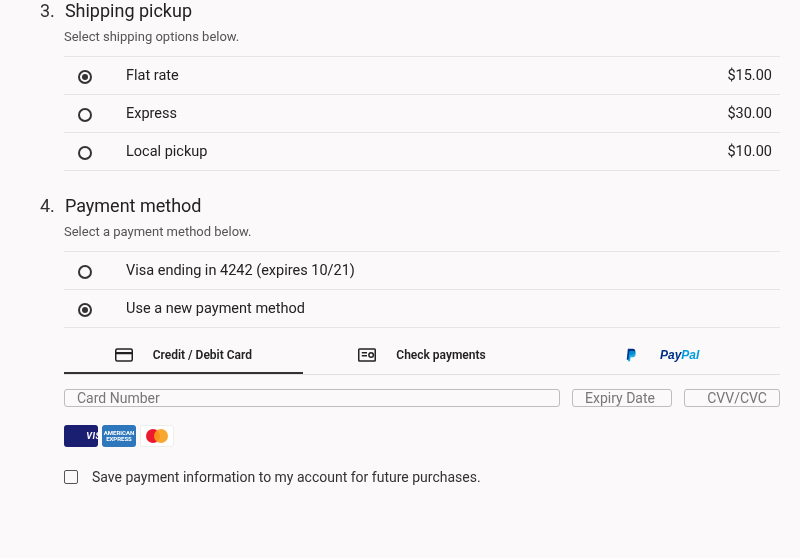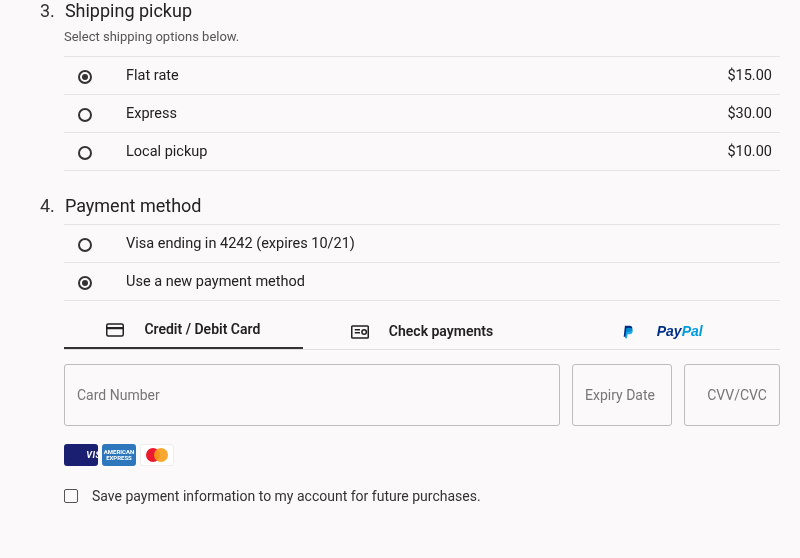--- a/index.html
+++ b/index.html
@@ -42,41 +42,41 @@
   .tabs {
     display: flex;
     margin-left: 24px;
     border-bottom: 1px solid #e0e0e0;
     margin-top: 10px;
   }
   .tab {
     flex: 1;
     text-align: center;
     padding: 10px 4px;
-    font-size: 14px;
+    font-size: 12px;
     font-weight: 600;
     color: #222;
     display: flex;
-    align-items: flex-end;
+    align-items: flex-start;
     justify-content: center;
     gap: 20px;
     cursor: pointer;
   }
   .tab.active { border-bottom: 2px solid #333; }
   .tab svg { width: 18px; height: 14px; }
 
   .paypal-logo { font-style: italic; font-weight: 800; font-family: Arial, sans-serif; }
   .paypal-pay { color: #003087; }
   .paypal-pal { color: #009cde; }
 
   .card-fields { display: flex; gap: 12px; margin-left: 24px; margin-top: 14px; }
   .field {
     border: 1px solid #bdbdbd;
     border-radius: 3px;
-    padding: 22px 12px;
+    padding: 0 12px;
     font-size: 14px;
     color: #777;
     background: #fbf9fa;
   }
   .field.cardnum { flex: 1; }
   .field.exp { width: 100px; text-align: left; }
   .field.cvc { width: 96px; text-align: right; }
 
   .card-brands { display: flex; gap: 4px; margin-left: 24px; margin-top: 18px; align-items:center; }
   .brand {
@@ -126,20 +126,21 @@
         <span class="opt-price">$10.00</span>
       </div>
     </div>
   </div>
 
   <div class="section">
     <div class="section-head">
       <span class="section-num">4.</span>
       <span class="section-title">Payment method</span>
     </div>
+    <div class="section-sub">Select a payment method below.</div>
 
     <div class="option-list">
       <div class="opt-row">
         <span class="radio"></span>
         <span class="opt-label">Visa ending in 4242 (expires 10/21)</span>
       </div>
       <div class="opt-row">
         <span class="radio selected"></span>
         <span class="opt-label">Use a new payment method</span>
       </div>

